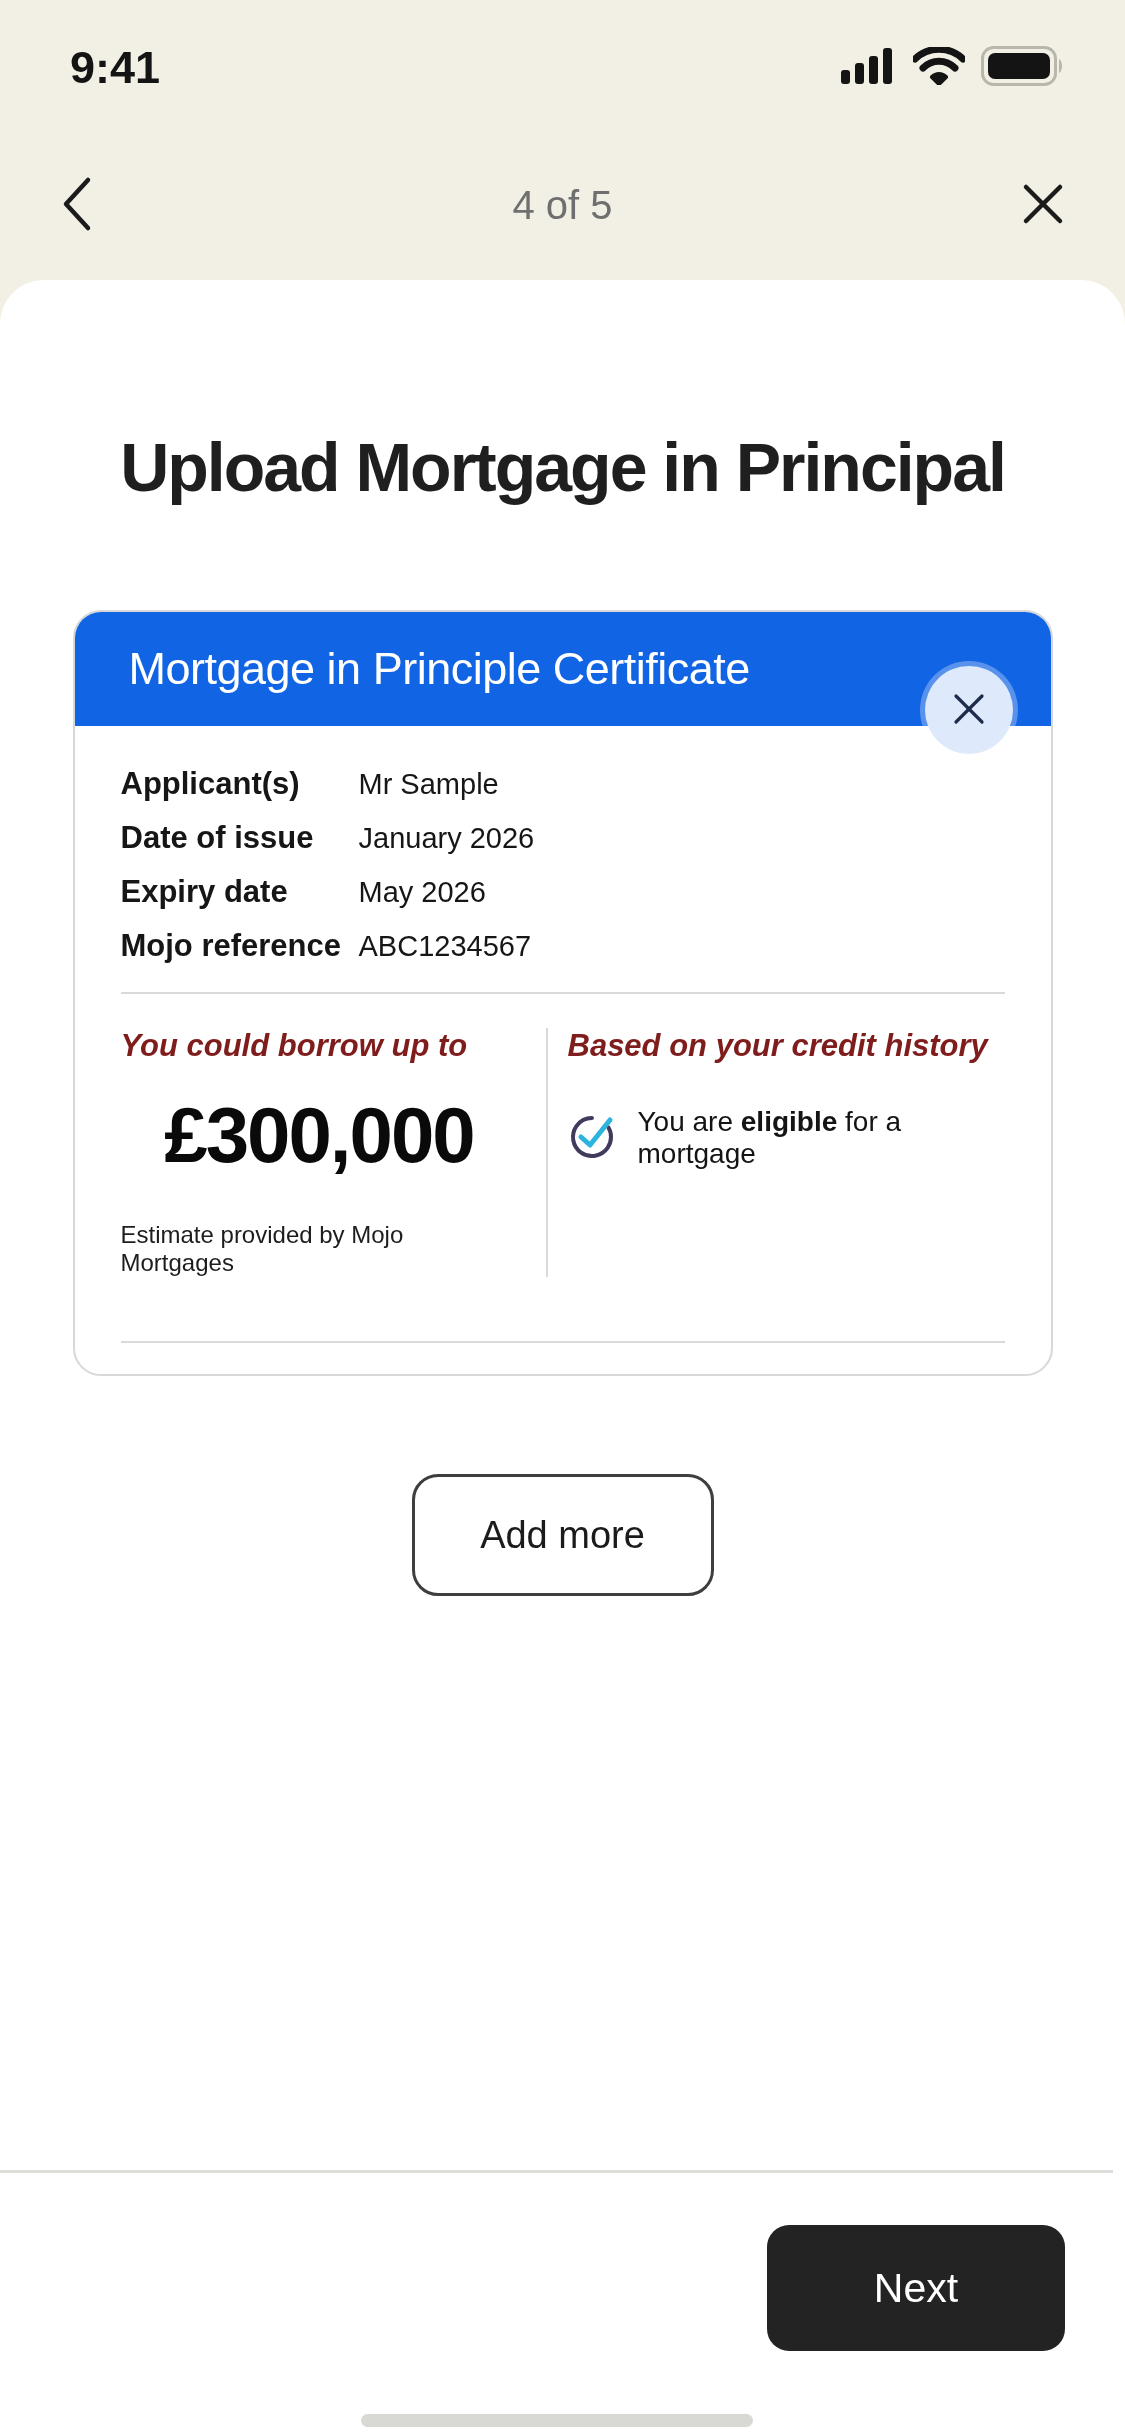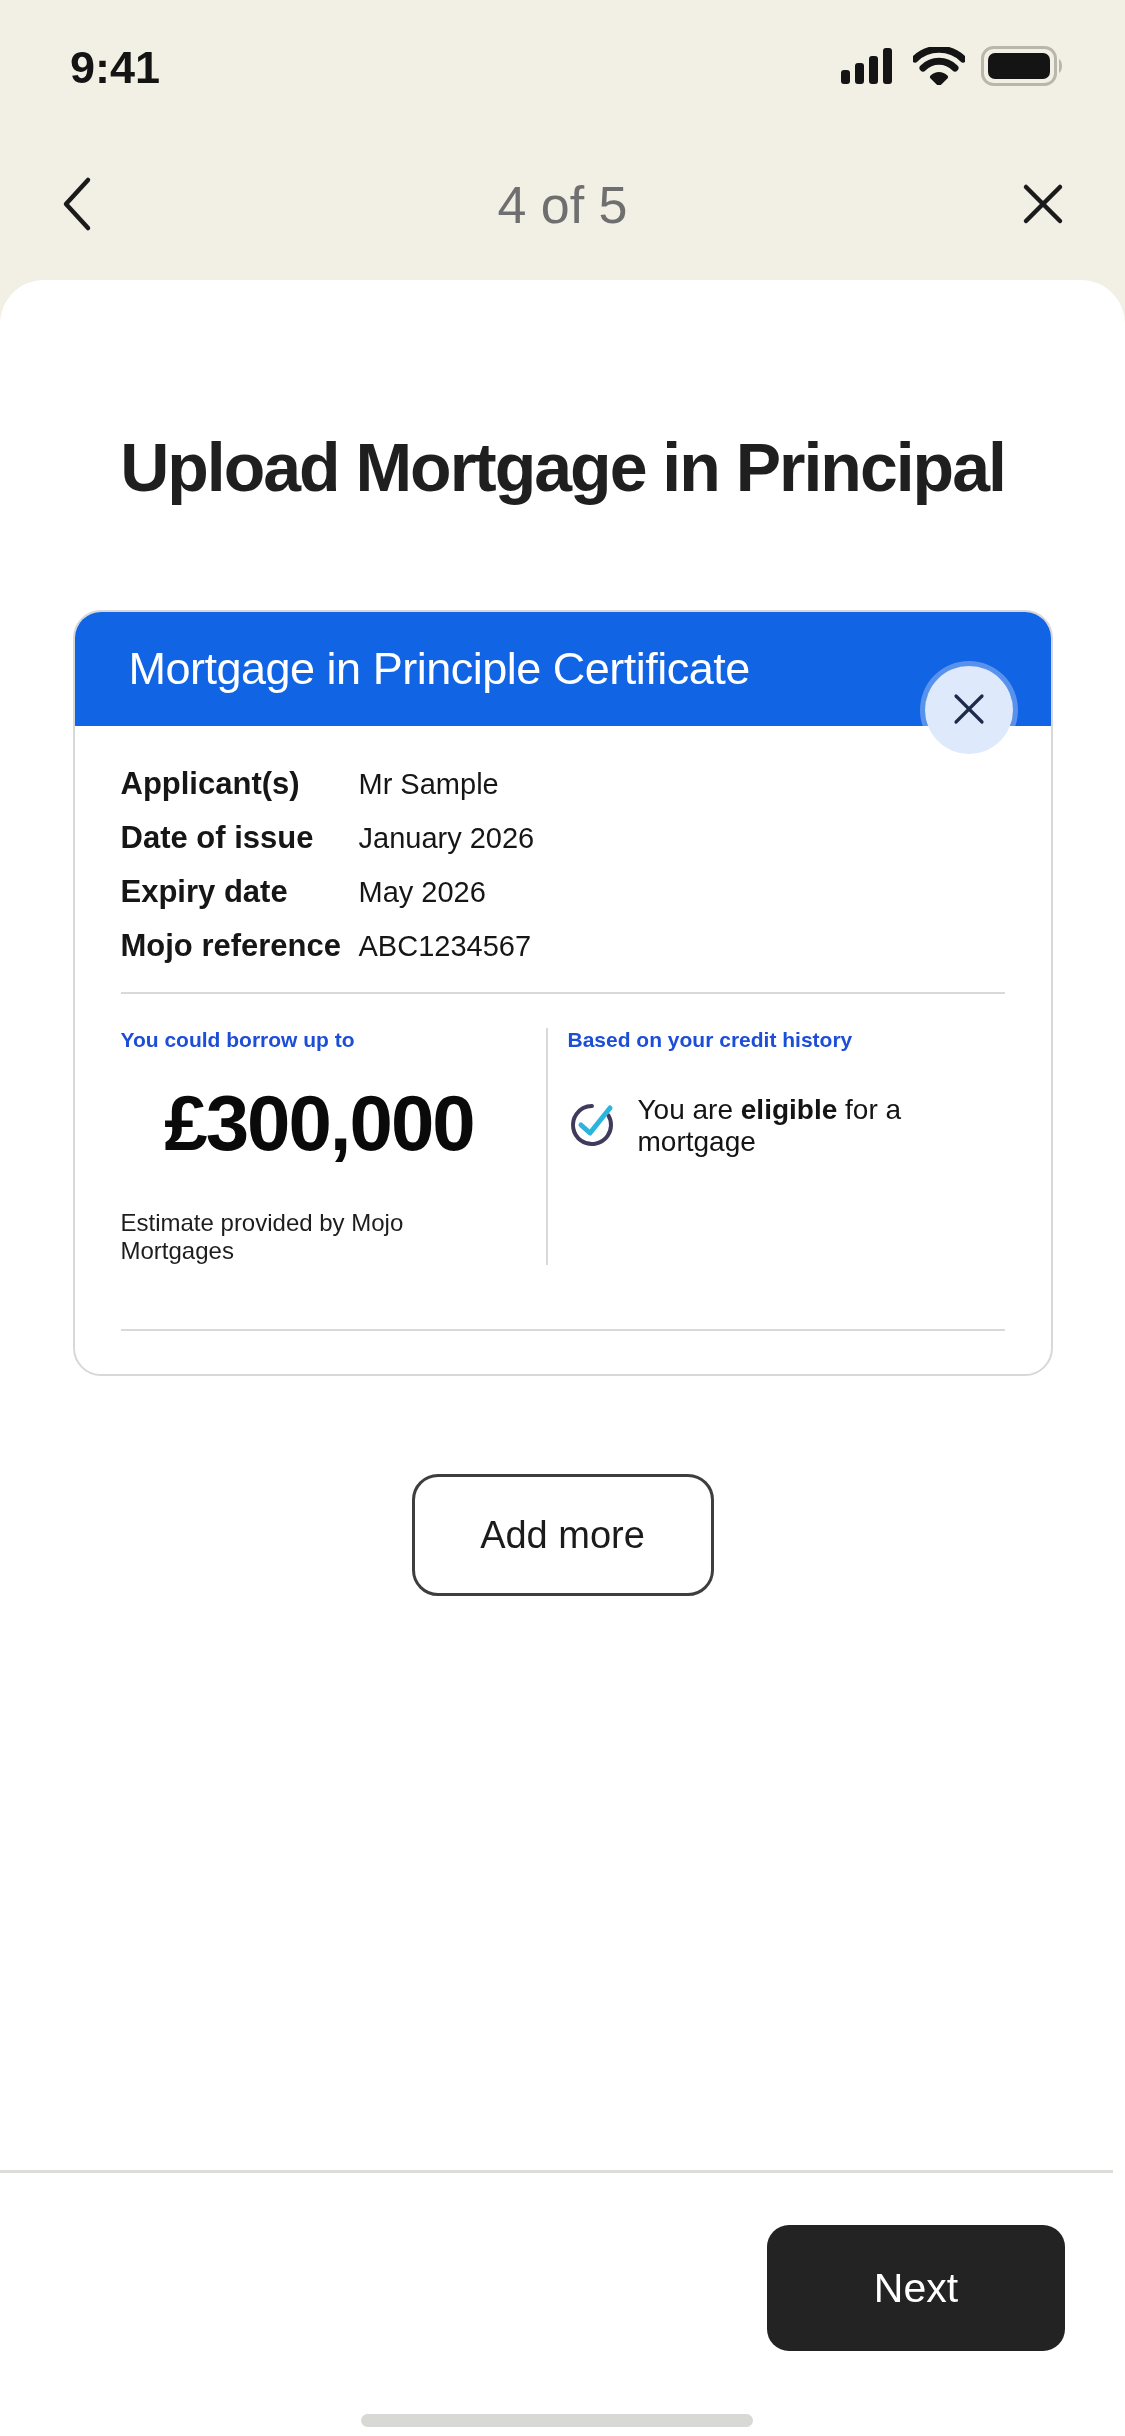--- a/index.html
+++ b/index.html
@@ -31,21 +31,21 @@
     position:absolute; top:160px; left:0; right:0; height:90px;
     display:flex; align-items:center; justify-content:space-between;
     padding:0 52px;
   }
   .nav-center {
     position:absolute; left:0; right:0; top:0; bottom:0;
     display:flex; align-items:center; justify-content:center; gap:20px;
     pointer-events:none;
   }
   .nav-title { font-size:43px; font-weight:700; color:#1B1B1B; letter-spacing:-0.5px; }
-  .nav-step  { font-size:52px; font-weight:400; color:#6F6F6F; }
+  .nav-step  { font-size:40px; font-weight:400; color:#6F6F6F; }
   .icon-btn { background:none; border:none; cursor:pointer; display:flex; align-items:center; justify-content:center; padding:8px; }
 
   
   .sheet {
     position:absolute; top:280px; left:0; right:0; bottom:0;
     background:#FFFFFF;
     border-radius:44px 44px 0 0;
   }
   .page-title {
     margin-top:148px;
@@ -83,21 +83,21 @@
   .detail-row { display:flex; align-items:baseline; margin-bottom:18px; }
   .detail-label { width:238px; font-size:31px; font-weight:700; color:#161616; }
   .detail-value { font-size:29px; font-weight:400; color:#161616; }
 
   .cert-divider { height:2px; background:#D9D9D9; margin:28px 0 0; }
 
   .cols { display:flex; padding:34px 0 36px; }
   .col-left  { width:425px; padding-right:28px; }
   .col-sep   { width:2px; background:#D9D9D9; }
   .col-right { flex:1; padding-left:20px; }
-  .col-heading { font-size:21px; font-weight:700; color:#1d4ed8; }
+  .col-heading { font-size:31px; font-weight:700; color:#7f1d1d;font-style:italic; }
   .borrow-amount {
     font-size:78px; font-weight:800; letter-spacing:-2px; color:#0A0A0A;
     text-align:center; margin:26px 0 40px;
   }
   .borrow-footnote { font-size:24px; color:#1d1d1d; }
 
   .eligible-row { display:flex; align-items:center; gap:20px; margin-top:42px; }
   .eligible-text { font-size:28px; color:#141414; }
   .eligible-text b { font-weight:700; }
   .partner-row { display:flex; align-items:center; gap:18px; margin-top:66px; }

